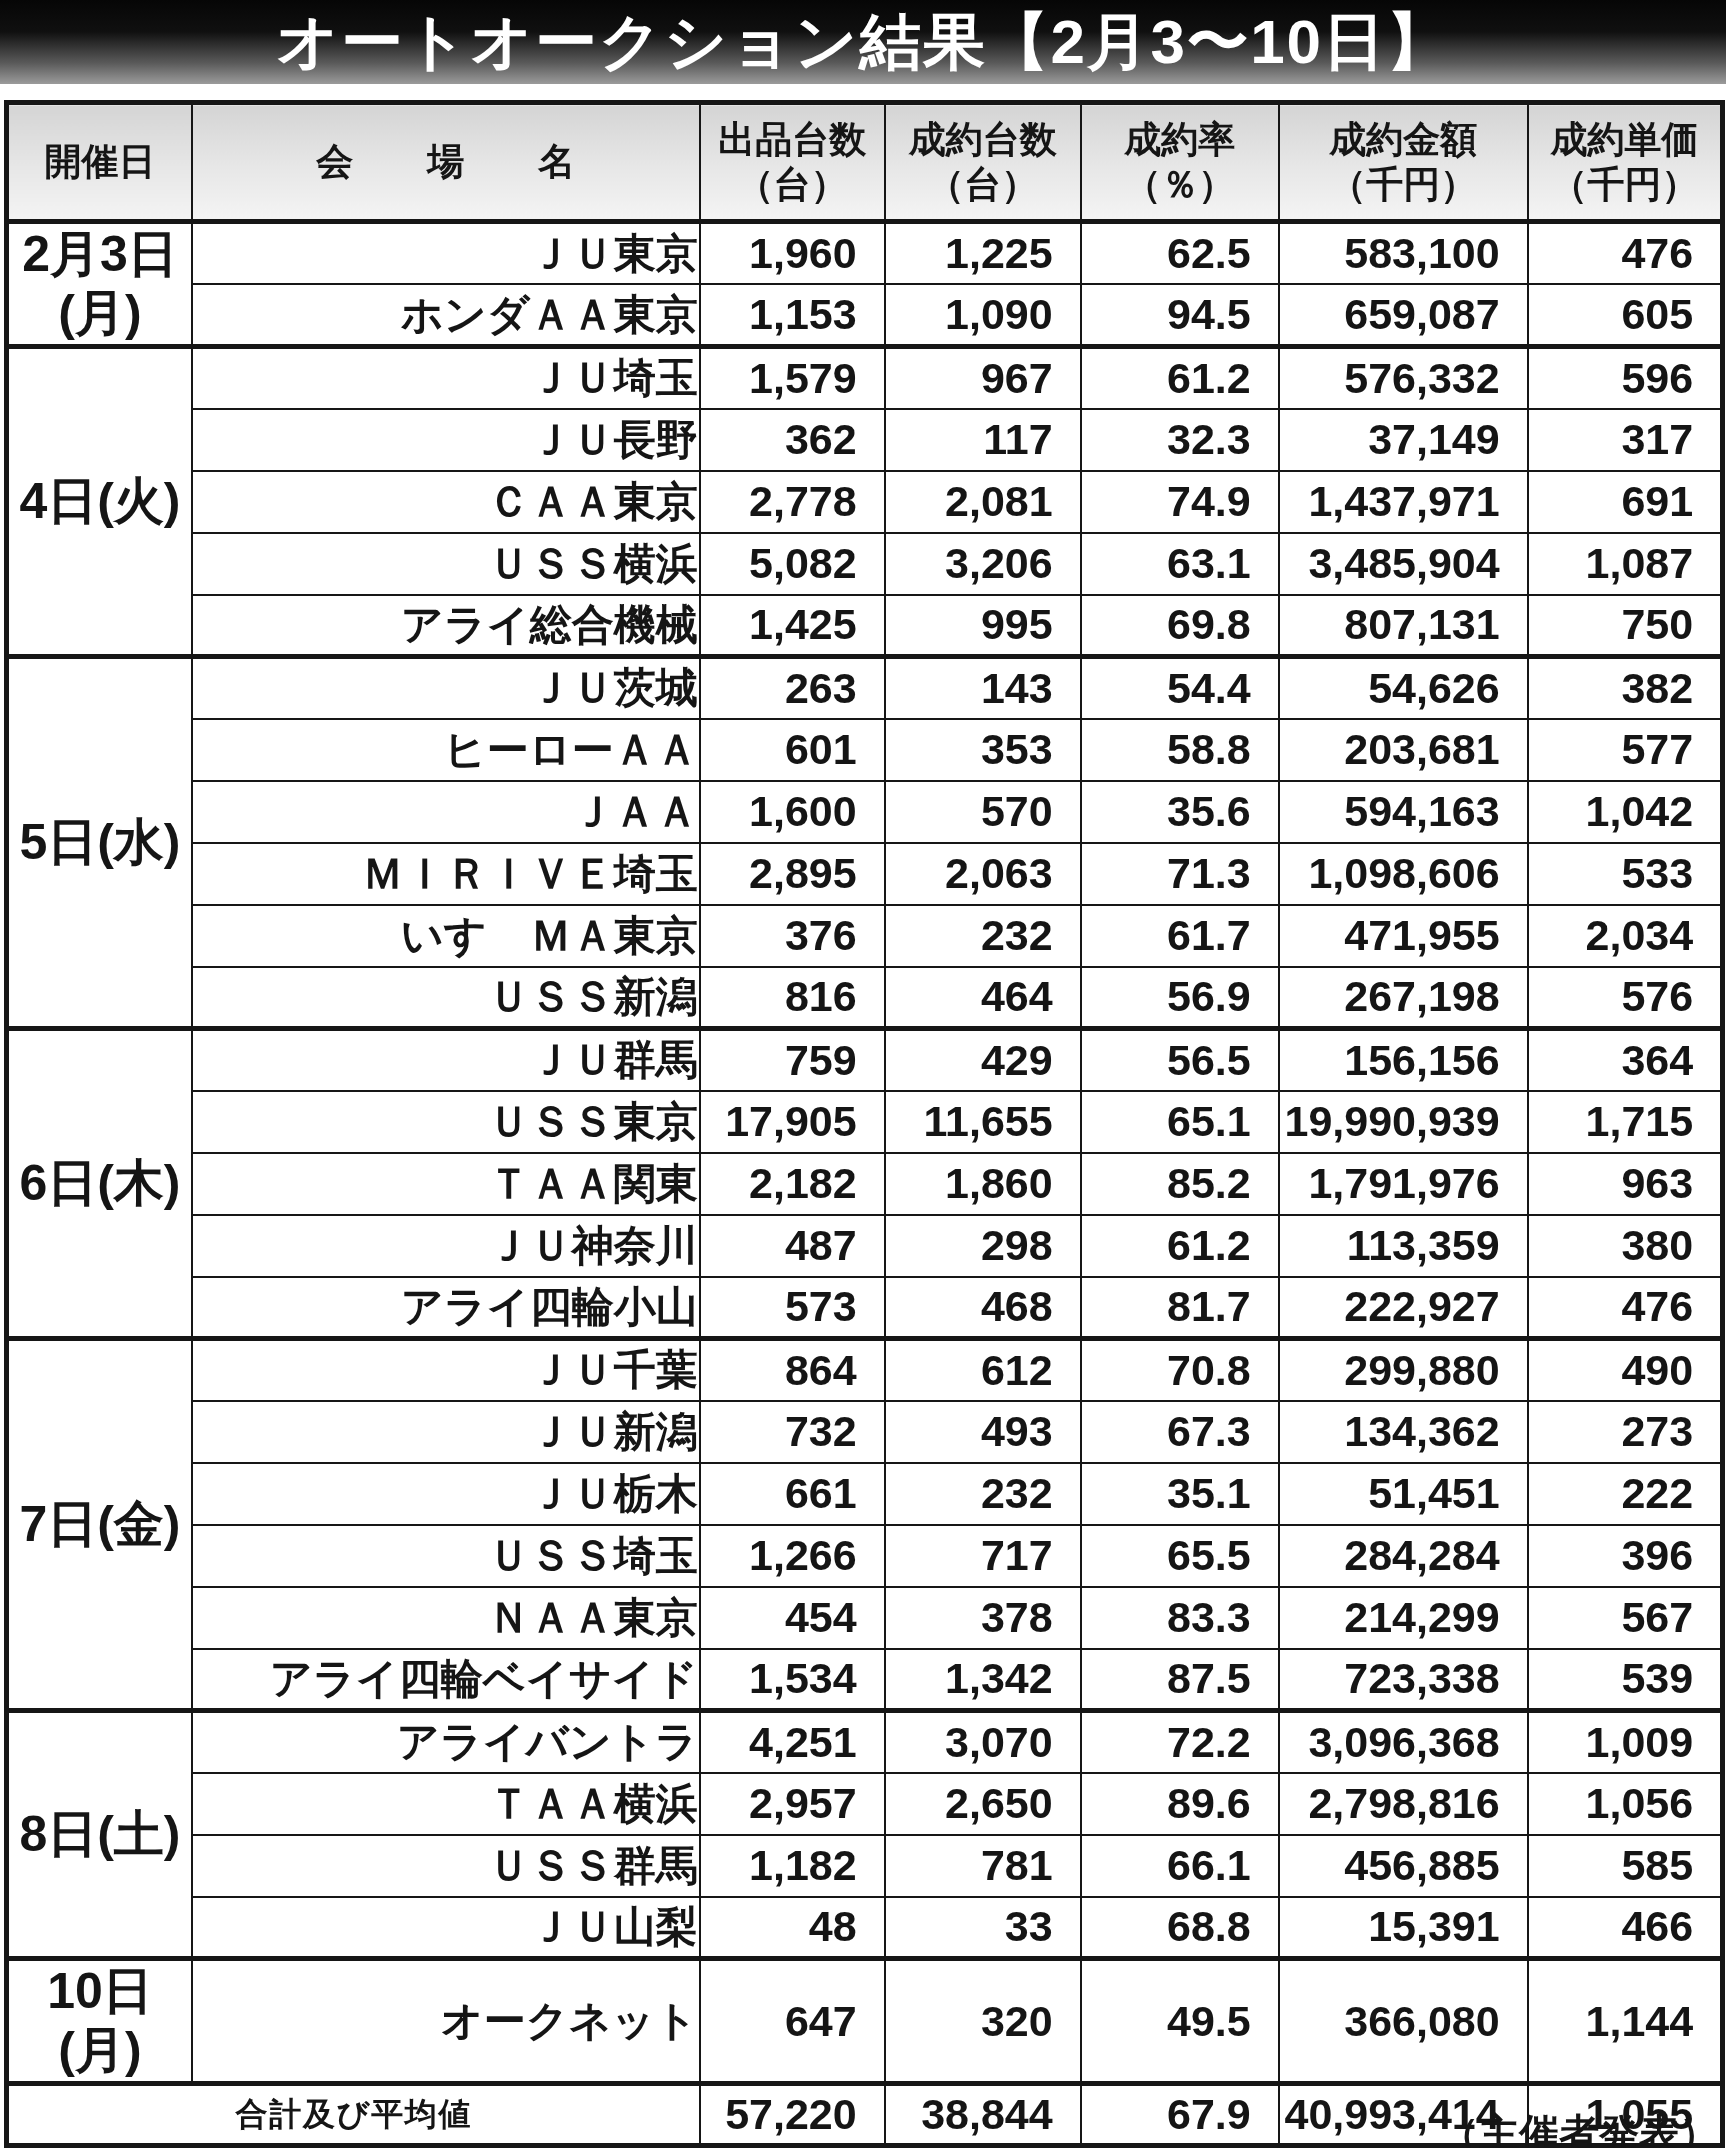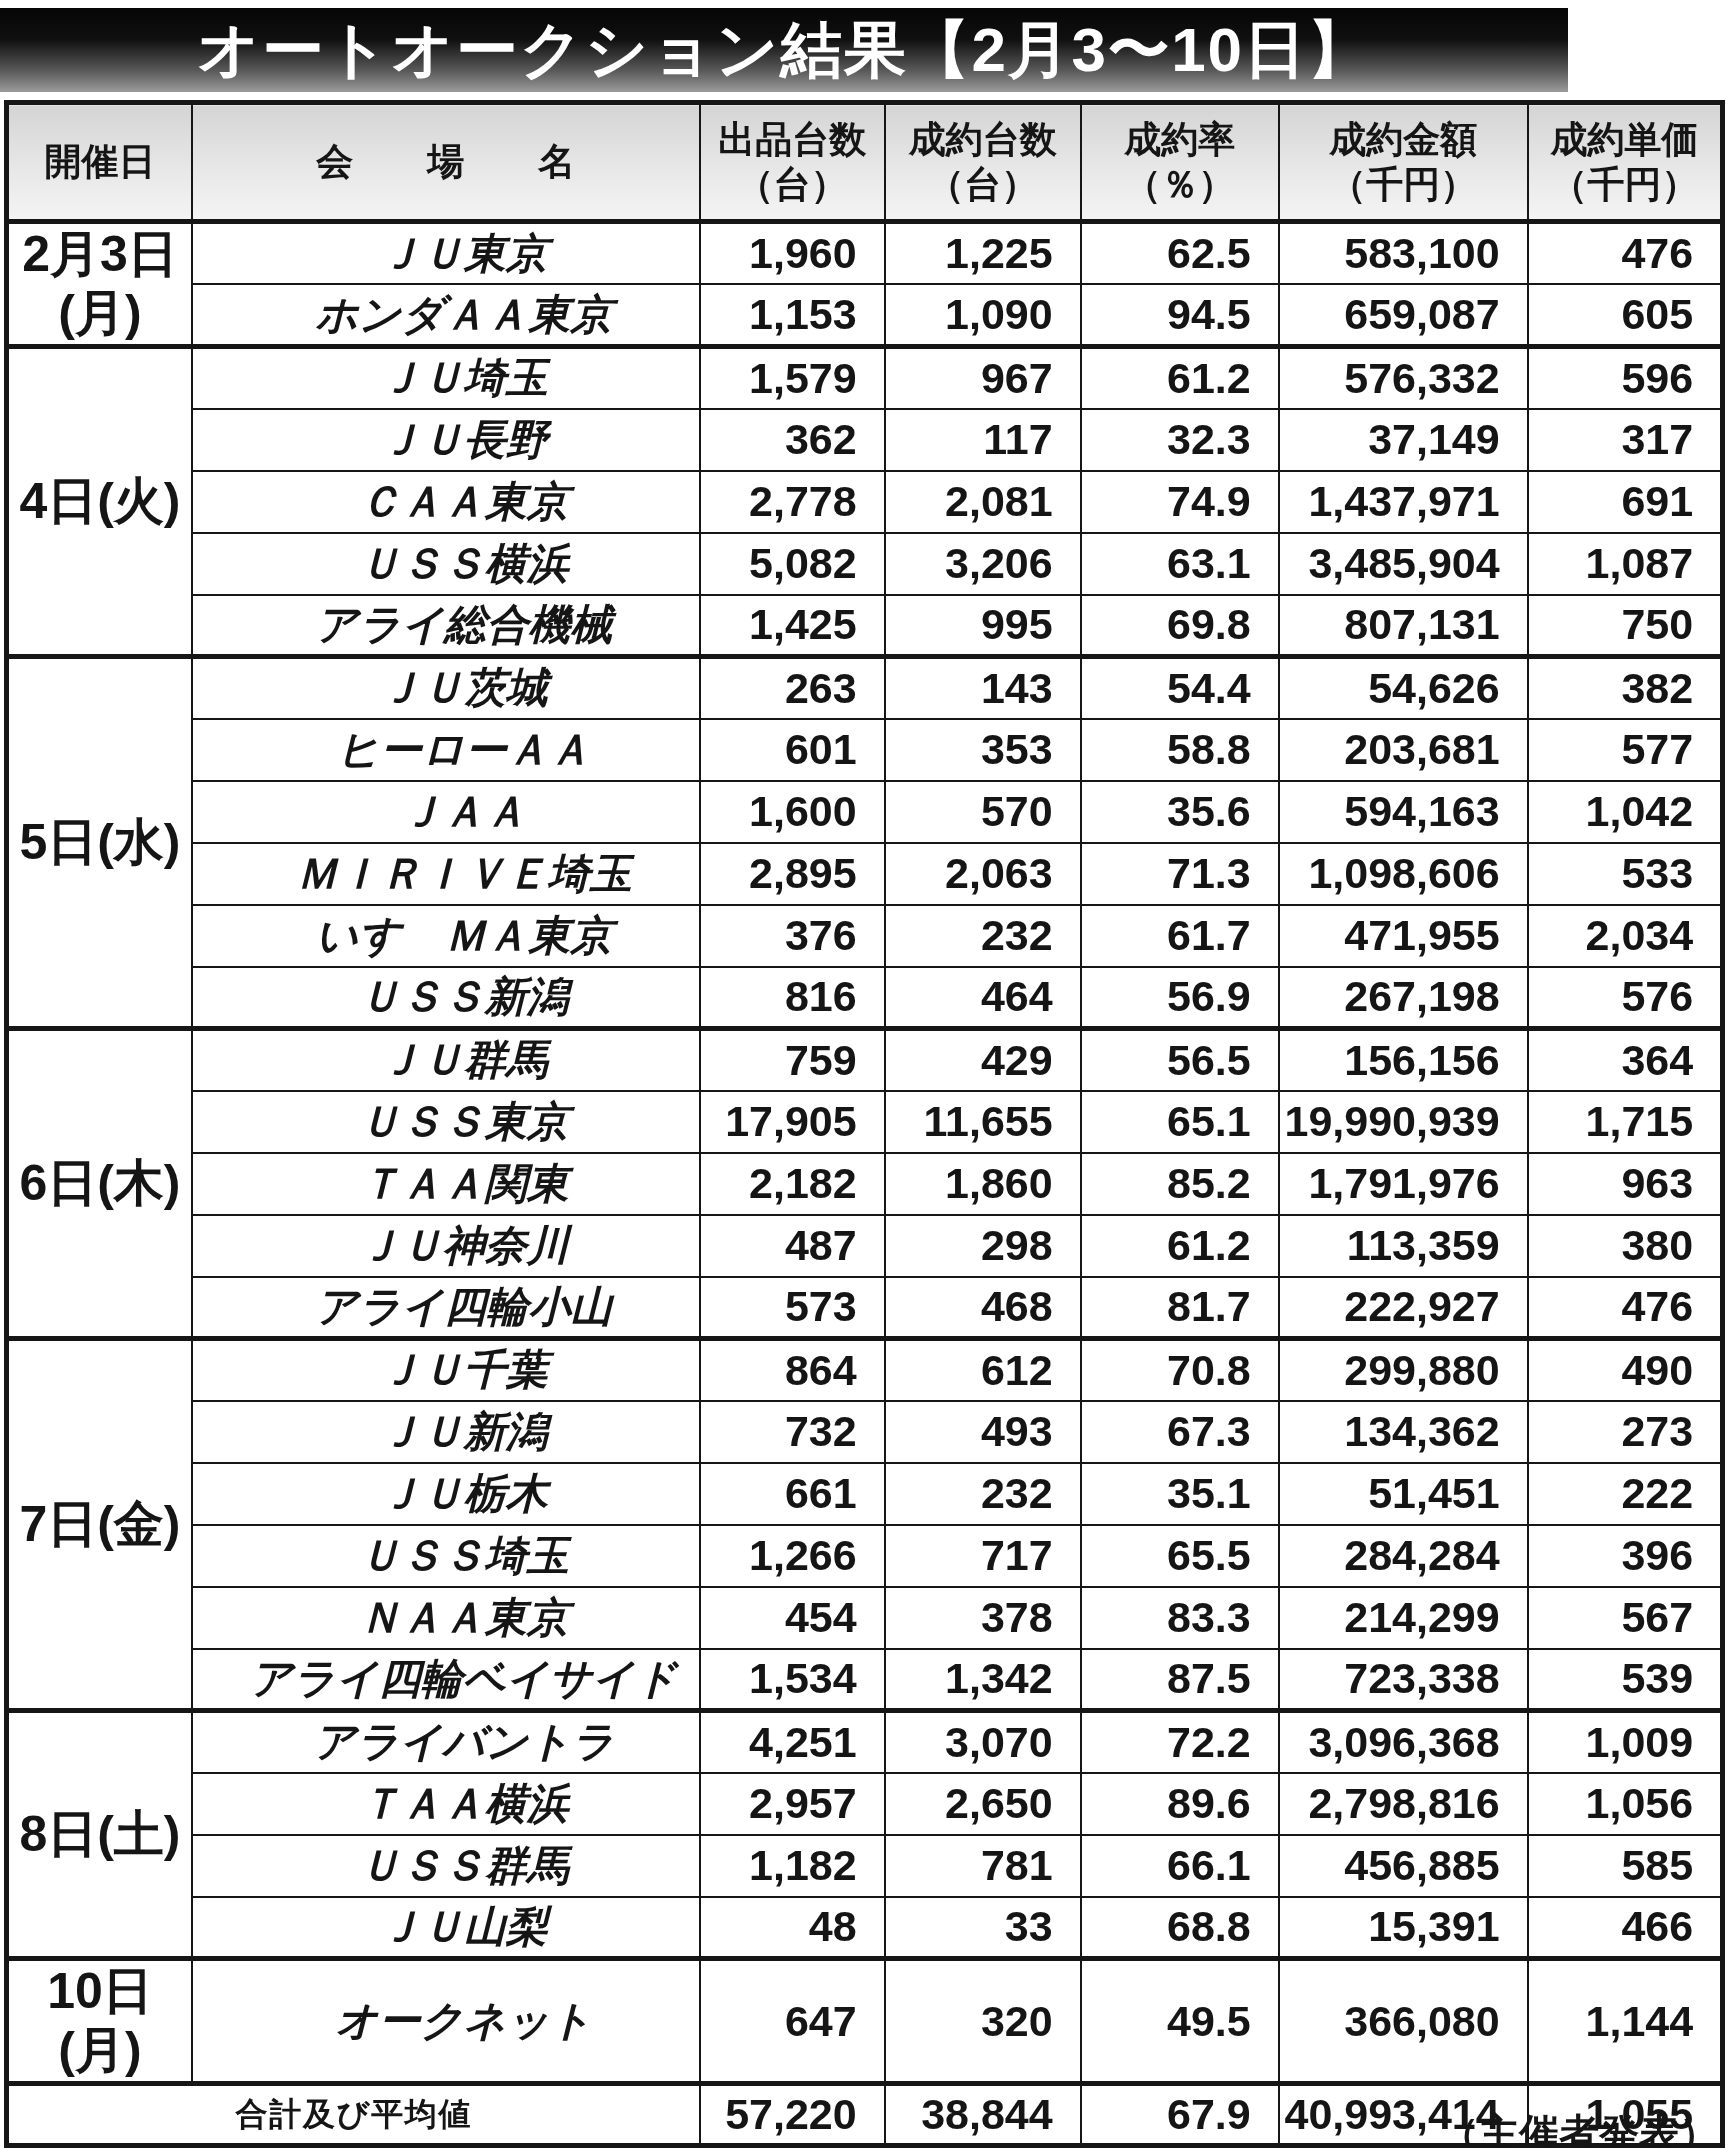--- a/index.html
+++ b/index.html
@@ -1,35 +1,35 @@
 <!DOCTYPE html>
 <html style="font-size:13.4px"><head>
 <meta charset="utf-8">
 <style>
   html,body{margin:0;padding:0;background:#ffffff;}
   .page{position:relative;width:1726px;height:2148px;background:#ffffff;overflow:hidden;
         font-family:"Liberation Sans","DejaVu Sans",sans-serif;color:#151515;}
   
-  .banner{position:absolute;left:0;top:8px;width:1568px;height:84px;
+  .banner{position:absolute;left:0;top:0;width:1726px;height:84px;
           background:linear-gradient(180deg,#060606 0%,#101010 38%,#5a5a5a 75%,#9b9b9b 100%);
           display:flex;justify-content:center;}
   .banner span{color:#ffffff;font-weight:700;font-size:62px;letter-spacing:1.7px;white-space:nowrap;}
   
   table.results{position:absolute;left:4.2px;top:100px;width:1717px;
                 border-collapse:collapse;table-layout:fixed;background:#ffffff;}
   table.results th,table.results td{border:2.5px solid #161616;overflow:hidden;}
   table.results{border:5px solid #161616;}
   thead th{height:112px;font-weight:700;font-size:37px;line-height:1.22;text-align:center;
            vertical-align:middle;white-space:pre-line;
            background:linear-gradient(180deg,#d4d4d4 0%,#e7e7e7 55%,#f4f4f4 100%);
            border-bottom:5.9px solid #161616;}
   tbody tr{height:62px;}
   tbody td{font-weight:700;font-size:42px;vertical-align:middle;background:#ffffff;}
   td.date{text-align:center;font-size:50px;line-height:1.18;white-space:pre-line;}
-  td.venue{text-align:center;padding-left:37px;font-style:italic;}
+  td.venue{text-align:right;padding-left:37px;}
   td.num{text-align:right;padding-right:27px;font-size:43px;}
   tr.gs td{border-top:5.9px solid #161616;}
   tr.total td{border-top:5.9px solid #161616;}
   td.total-label{text-align:center;font-size:32px;letter-spacing:1.7px;}
   
   .footer{position:absolute;right:6.7px;top:2106px;font-weight:700;font-size:40px;white-space:nowrap;}
 </style>
 </head>
 <body>
 

